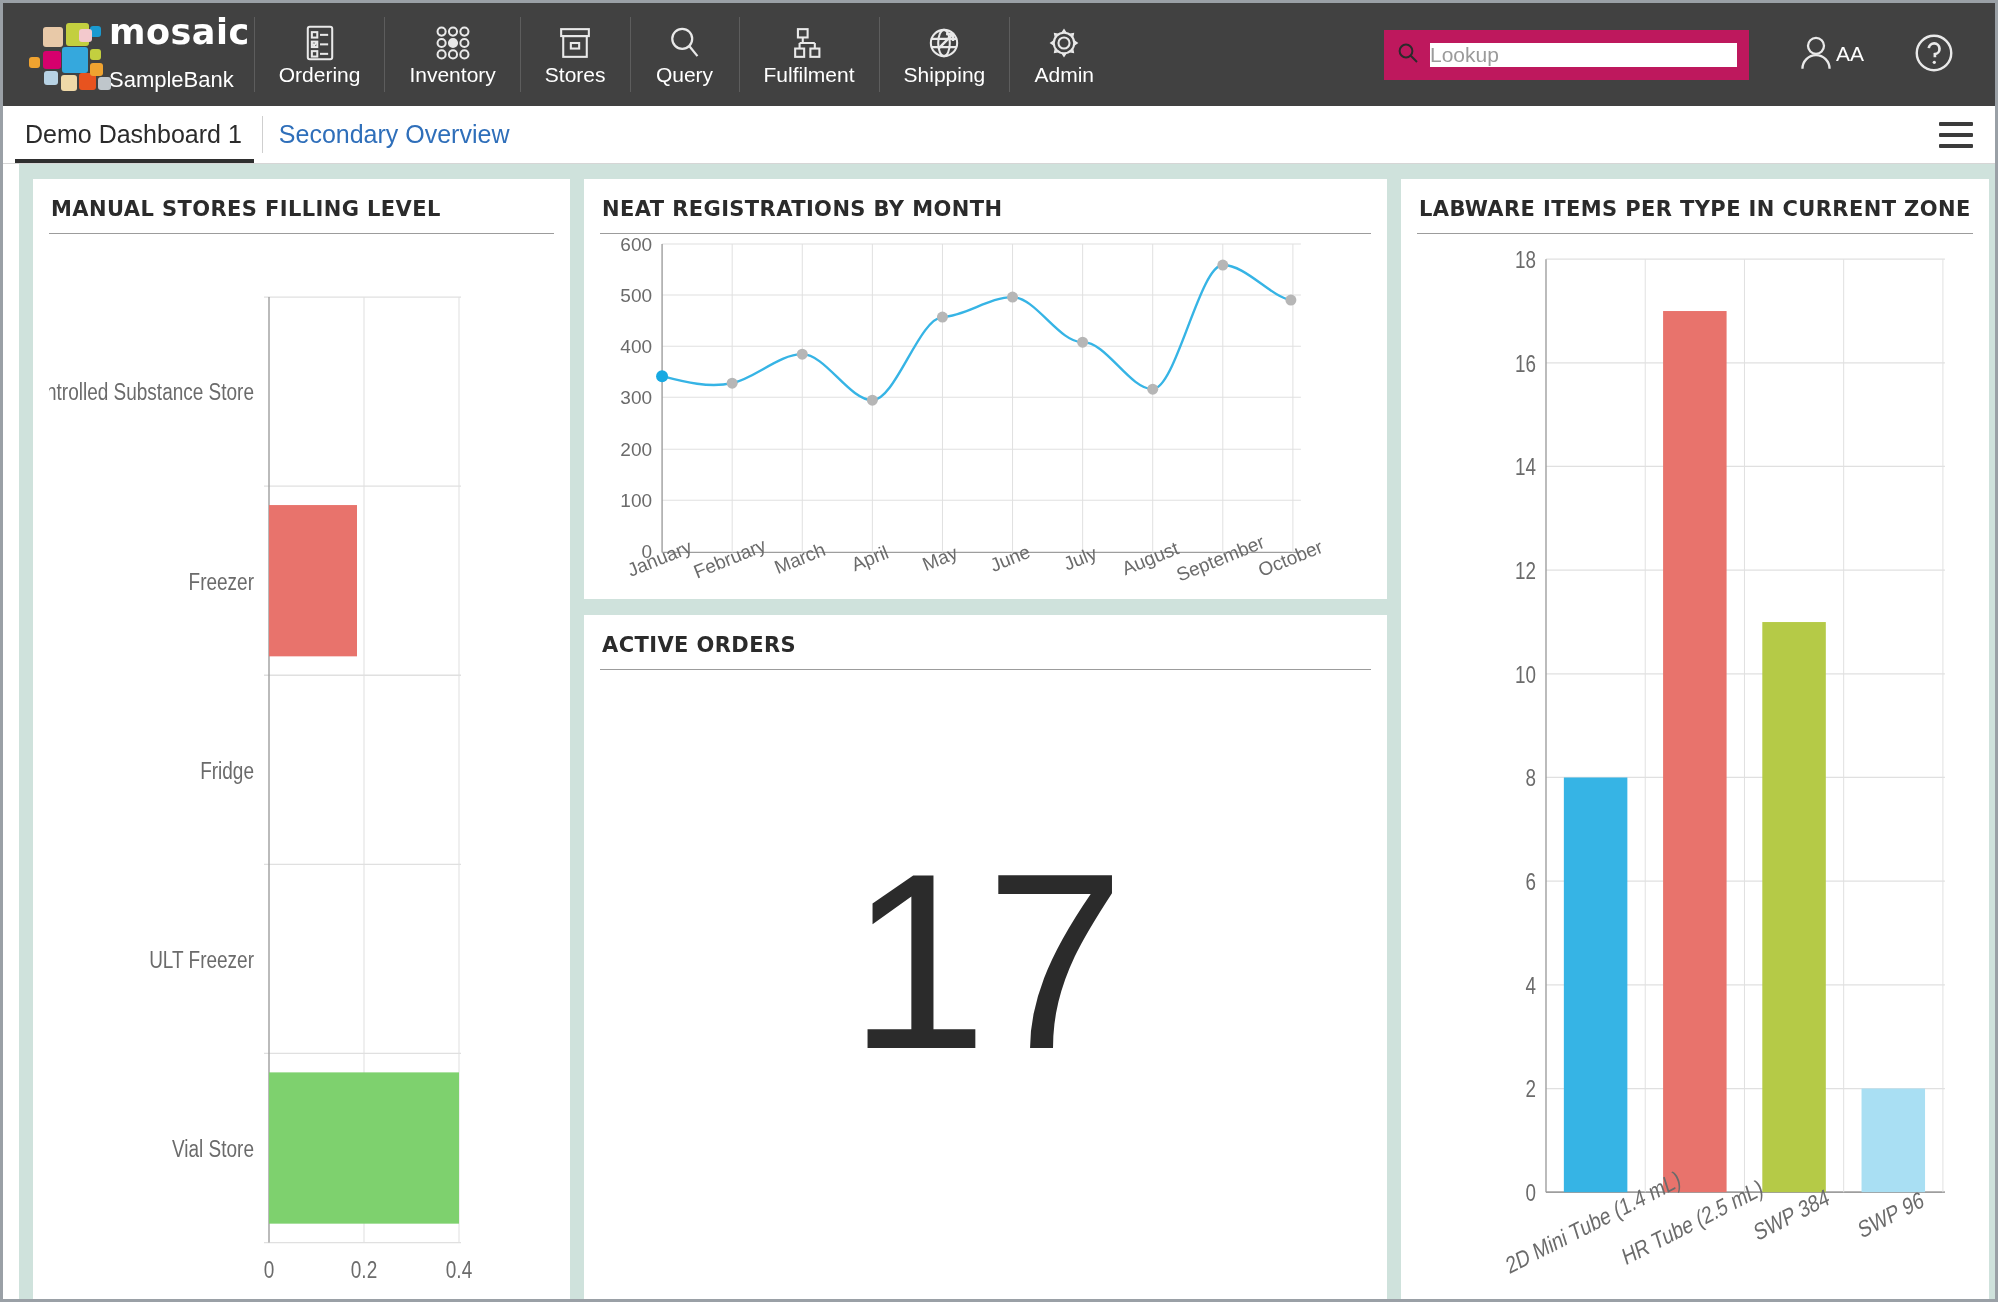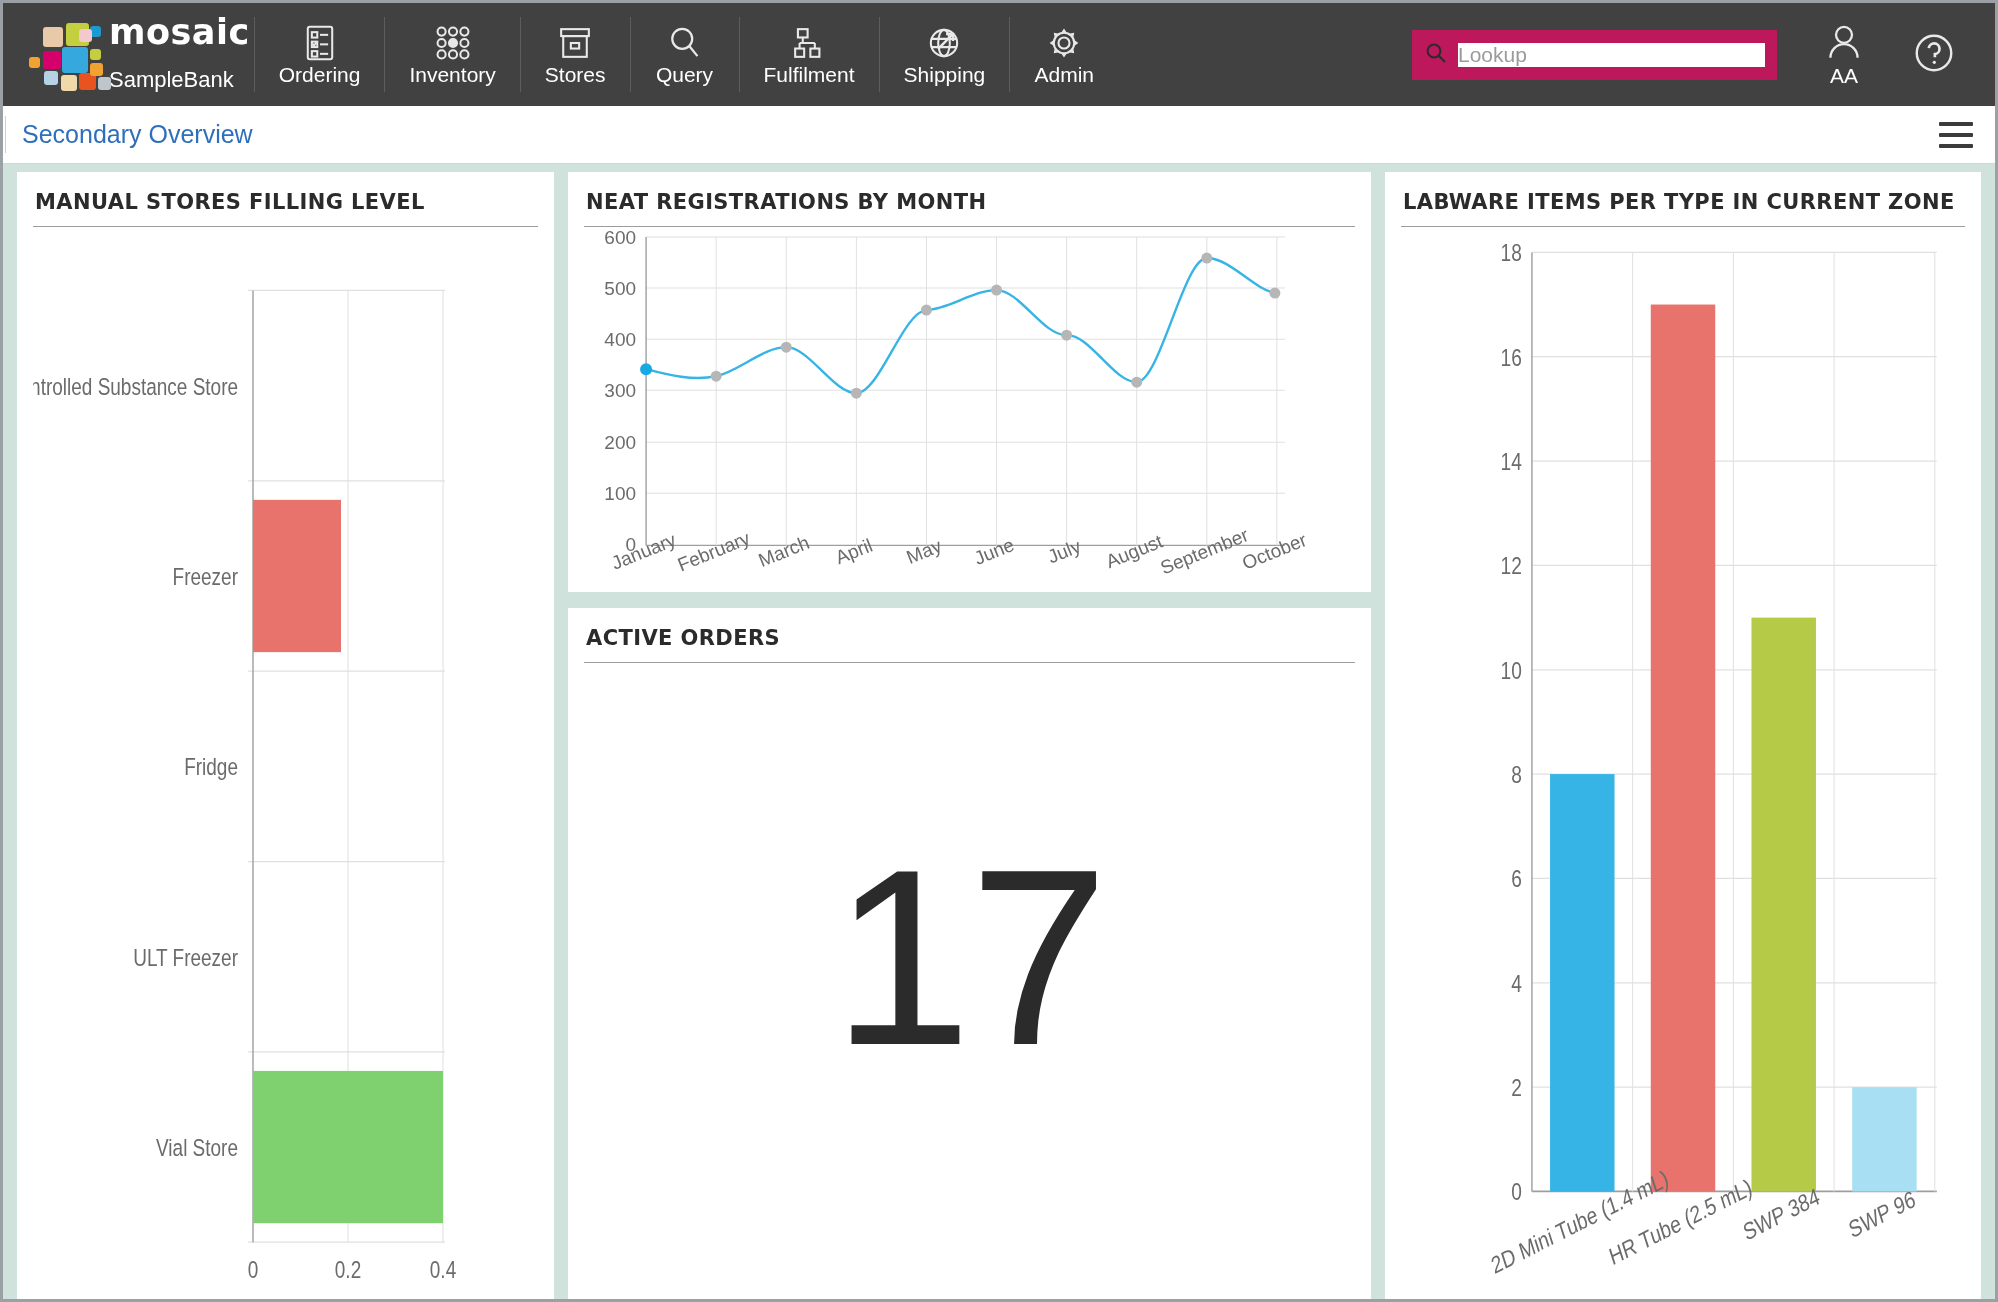--- a/index.html
+++ b/index.html
@@ -70,21 +70,21 @@
     padding: 0 12px; margin-right: 22px;
   }
   .lookup input {
     border: none; outline: none; font-size: 21px;
     font-family: "Liberation Sans", sans-serif;
     color: #444; width: 100%;
   }
   .lookup input::placeholder { color: #9b9b9b; }
 
   .userbox {
-    display: flex; flex-direction: column; align-items: center;
+    display: flex; flex-direction: row; align-items: center;
     color: #fff; padding: 0 24px; cursor: pointer;
     justify-content: center;
   }
   .userbox .uname { font-size: 21px; margin-top: -2px; }
   .helpbox { padding: 0 18px 0 24px; cursor: pointer; display:flex; align-items:center;}
 
   
   .tabbar {
     height: 58px; background: #fff;
     display: flex; align-items: stretch;
@@ -108,22 +108,23 @@
   .hamburger {
     margin-left: auto; display: flex; flex-direction: column;
     justify-content: center; gap: 7px; padding: 0 22px; cursor: pointer;
   }
   .hamburger span { display: block; width: 34px; height: 4px; background: #3b3b3b; border-radius: 1px; }
 
   
   .board {
     flex: 1 1 auto; background: #cfe2dc;
     display: flex; gap: 14px;
-    padding: 8px 14px 0 14px;
+    padding: 15px 14px 0 14px;
     overflow: hidden;
+    margin-left: 16px;
   }
   .col-left   { flex: 0 0 537px; display: flex; flex-direction: column; }
   .col-mid    { flex: 0 0 803px; display: flex; flex-direction: column; gap: 16px; }
   .col-right  { flex: 1 1 auto;  display: flex; flex-direction: column; }
 
   .card {
     background: #ffffff;
     padding: 14px 16px 6px 16px;
     display: flex; flex-direction: column;
     overflow: hidden;
@@ -321,20 +322,23 @@
             <circle cx="14" cy="14" r="11.5"></circle>
             <path d="M10.5 10.8 a3.6 3.6 0 1 1 4.1 4 v2.1" stroke-width="1.8"></path>
             <circle cx="14.2" cy="20.2" r="1.1" fill="#e9e9e9" stroke="none"></circle>
           </svg>
         </span>
       </div>
     </div>
   </div>
 
   <div class="tabbar">
+    <div class="tab active">
+      <span>Demo Dashboard 1</span>
+    </div>
     <div class="tabsep"></div>
     <div class="tab link">
       <span>Secondary Overview</span>
     </div>
     <div class="hamburger">
       <span></span>
         <span></span>
         <span></span>
     </div>
   </div>

